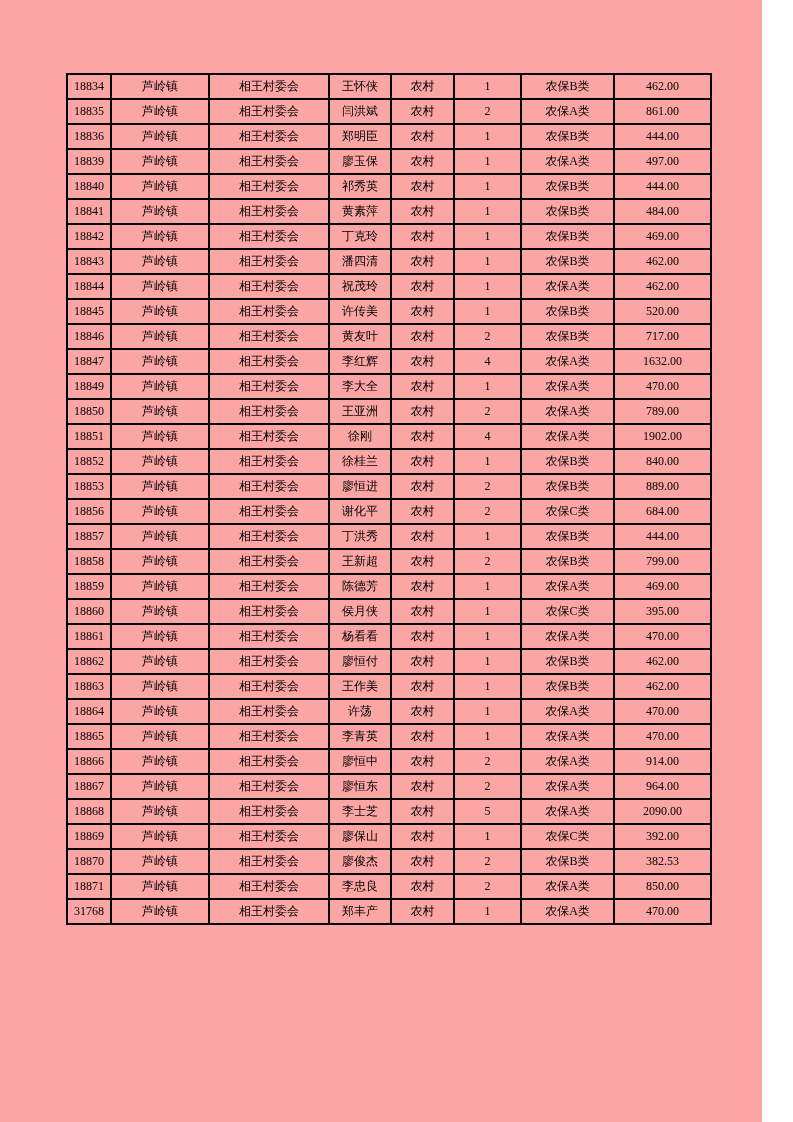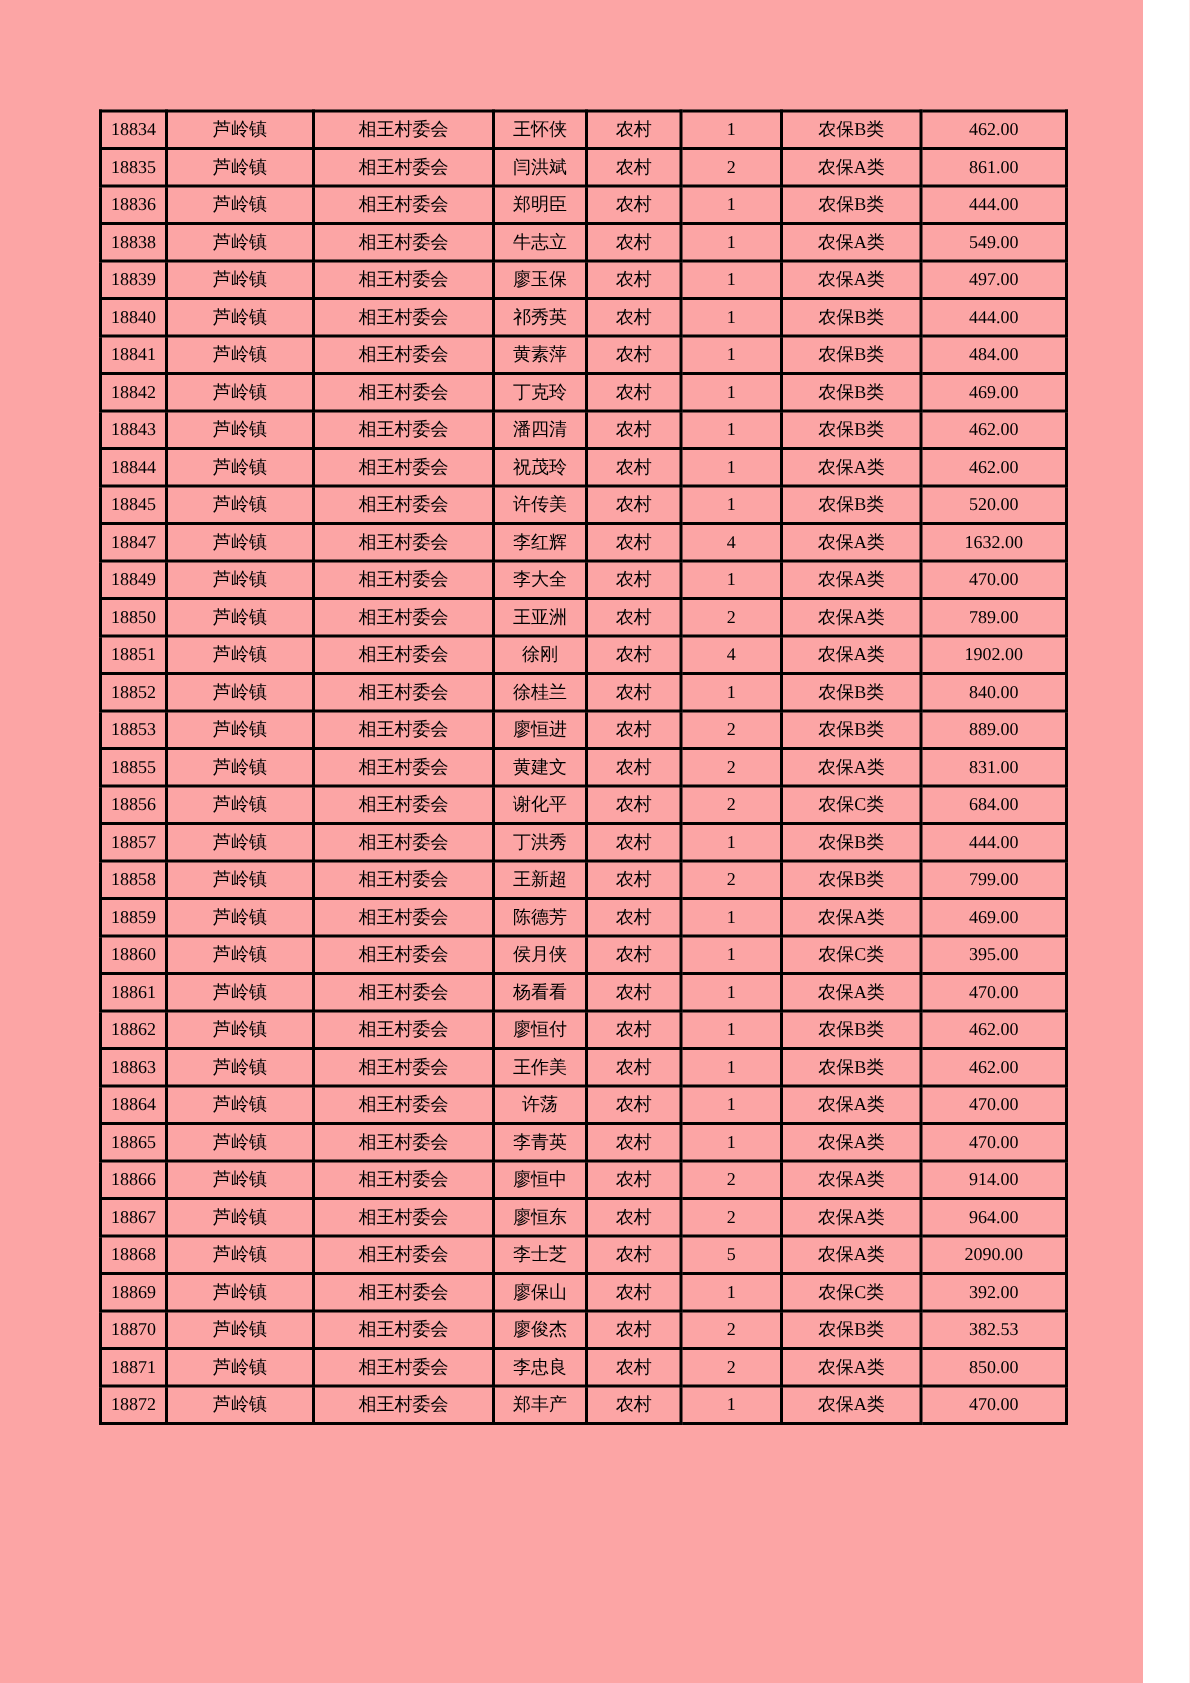--- a/index.html
+++ b/index.html
@@ -85,30 +85,20 @@
           <td>18836</td>
           <td>芦岭镇</td>
           <td>相王村委会</td>
           <td>郑明臣</td>
           <td>农村</td>
           <td>1</td>
           <td>农保B类</td>
           <td>444.00</td>
         </tr>
         <tr>
-          <td>18838</td>
-          <td>芦岭镇</td>
-          <td>相王村委会</td>
-          <td>牛志立</td>
-          <td>农村</td>
-          <td>1</td>
-          <td>农保A类</td>
-          <td>549.00</td>
-        </tr>
-        <tr>
           <td>18839</td>
           <td>芦岭镇</td>
           <td>相王村委会</td>
           <td>廖玉保</td>
           <td>农村</td>
           <td>1</td>
           <td>农保A类</td>
           <td>497.00</td>
         </tr>
         <tr>
@@ -165,20 +155,30 @@
           <td>18845</td>
           <td>芦岭镇</td>
           <td>相王村委会</td>
           <td>许传美</td>
           <td>农村</td>
           <td>1</td>
           <td>农保B类</td>
           <td>520.00</td>
         </tr>
         <tr>
+          <td>18846</td>
+          <td>芦岭镇</td>
+          <td>相王村委会</td>
+          <td>黄友叶</td>
+          <td>农村</td>
+          <td>2</td>
+          <td>农保B类</td>
+          <td>717.00</td>
+        </tr>
+        <tr>
           <td>18847</td>
           <td>芦岭镇</td>
           <td>相王村委会</td>
           <td>李红辉</td>
           <td>农村</td>
           <td>4</td>
           <td>农保A类</td>
           <td>1632.00</td>
         </tr>
         <tr>
@@ -223,30 +223,20 @@
         </tr>
         <tr>
           <td>18853</td>
           <td>芦岭镇</td>
           <td>相王村委会</td>
           <td>廖恒进</td>
           <td>农村</td>
           <td>2</td>
           <td>农保B类</td>
           <td>889.00</td>
-        </tr>
-        <tr>
-          <td>18855</td>
-          <td>芦岭镇</td>
-          <td>相王村委会</td>
-          <td>黄建文</td>
-          <td>农村</td>
-          <td>2</td>
-          <td>农保A类</td>
-          <td>831.00</td>
         </tr>
         <tr>
           <td>18856</td>
           <td>芦岭镇</td>
           <td>相王村委会</td>
           <td>谢化平</td>
           <td>农村</td>
           <td>2</td>
           <td>农保C类</td>
           <td>684.00</td>
@@ -395,21 +385,21 @@
           <td>18871</td>
           <td>芦岭镇</td>
           <td>相王村委会</td>
           <td>李忠良</td>
           <td>农村</td>
           <td>2</td>
           <td>农保A类</td>
           <td>850.00</td>
         </tr>
         <tr>
-          <td>18872</td>
+          <td>31768</td>
           <td>芦岭镇</td>
           <td>相王村委会</td>
           <td>郑丰产</td>
           <td>农村</td>
           <td>1</td>
           <td>农保A类</td>
           <td>470.00</td>
         </tr>
       </tbody>
   </table>

